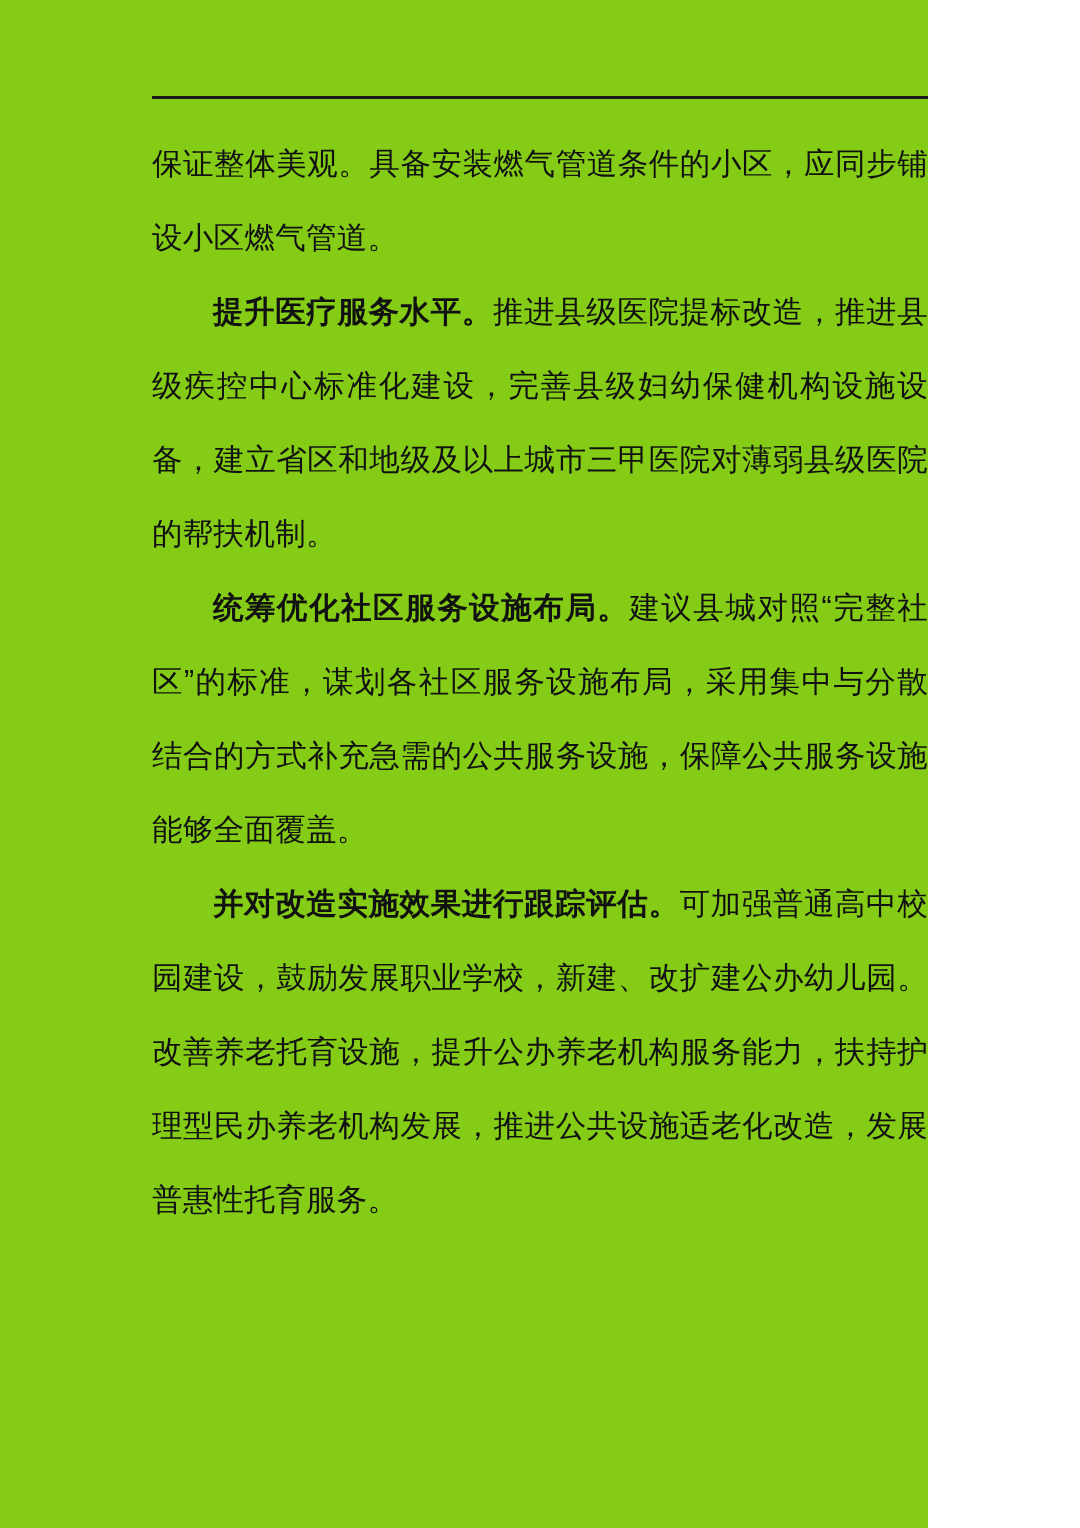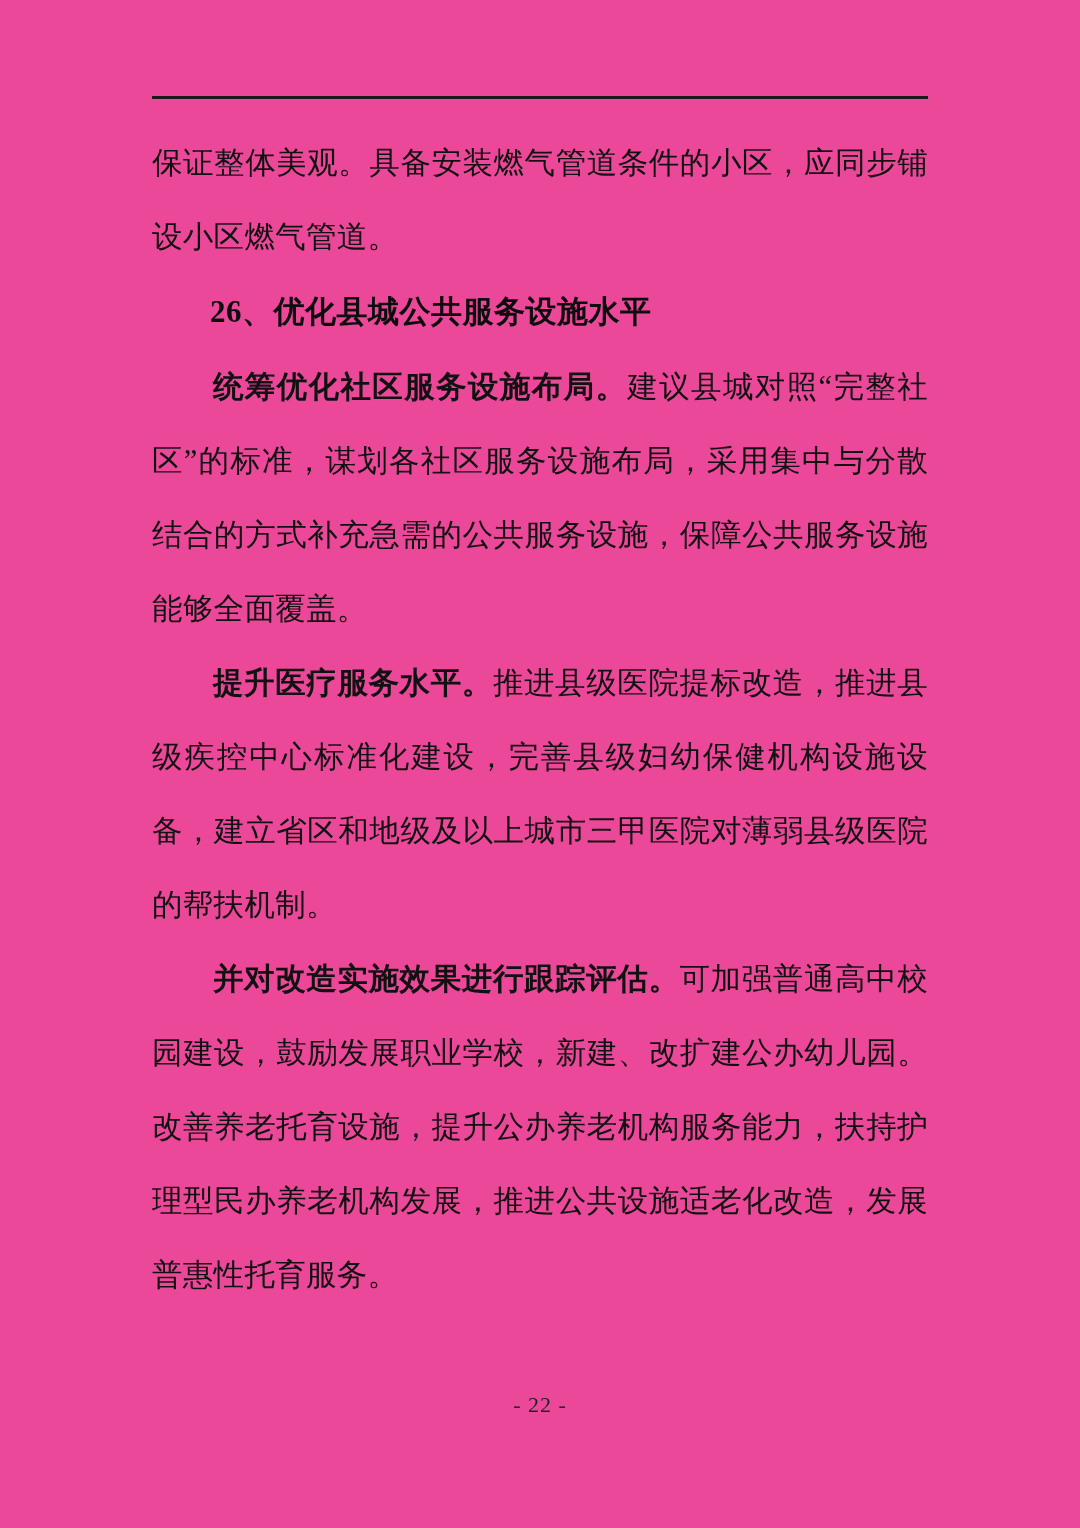--- a/index.html
+++ b/index.html
@@ -2,26 +2,26 @@
 <html><head>
 <meta charset="utf-8">
 <style>
   html, body {
     margin: 0;
     padding: 0;
     background: #ffffff;
   }
   .page {
     position: relative;
-    width: 1080px;
+    width: 928px;
     height: 1528px;
-    background: #ec4899;
+    background: #84cc16;
     box-sizing: border-box;
     overflow: hidden;
-    font-family: Liberation Serif, serif;
+    font-family: Liberation Sans, sans-serif;
   }
   .header-rule {
     position: absolute;
     left: 152px;
     top: 96px;
     width: 776px;
     height: 3px;
     background: #1a1a1a;
   }
   .content {
@@ -72,31 +72,29 @@
 
   <div class="header-rule"></div>
 
   <div class="content">
 
     <p>
       <span>保证整体美观。具备安装燃气管道条件的小区，应同步铺设小区燃气管道。</span>
     </p>
 
 
-    <h2 class="section">26、优化县城公共服务设施水平</h2>
+
+    <p class="indent">
+      <span class="lead">提升医疗服务水平。</span><span>推进县级医院提标改造，推进县级疾控中心标准化建设，完善县级妇幼保健机构设施设备，建立省区和地级及以上城市三甲医院对薄弱县级医院的帮扶机制。</span>
+    </p>
 
     <p class="indent">
       <span class="lead">统筹优化社区服务设施布局。</span><span>建议县城对照“完整社区”的标准，谋划各社区服务设施布局，采用集中与分散结合的方式补充急需的公共服务设施，保障公共服务设施能够全面覆盖。</span>
-    </p>
-
-    <p class="indent">
-      <span class="lead">提升医疗服务水平。</span><span>推进县级医院提标改造，推进县级疾控中心标准化建设，完善县级妇幼保健机构设施设备，建立省区和地级及以上城市三甲医院对薄弱县级医院的帮扶机制。</span>
     </p>
 
     <p class="indent">
       <span class="lead">并对改造实施效果进行跟踪评估。</span><span>可加强普通高中校园建设，鼓励发展职业学校，新建、改扩建公办幼儿园。改善养老托育设施，提升公办养老机构服务能力，扶持护理型民办养老机构发展，推进公共设施适老化改造，发展普惠性托育服务。</span>
     </p>
 
   </div>
 
-  <div class="footer">- 22 -</div>
 
 </div>
 
 </body></html>

